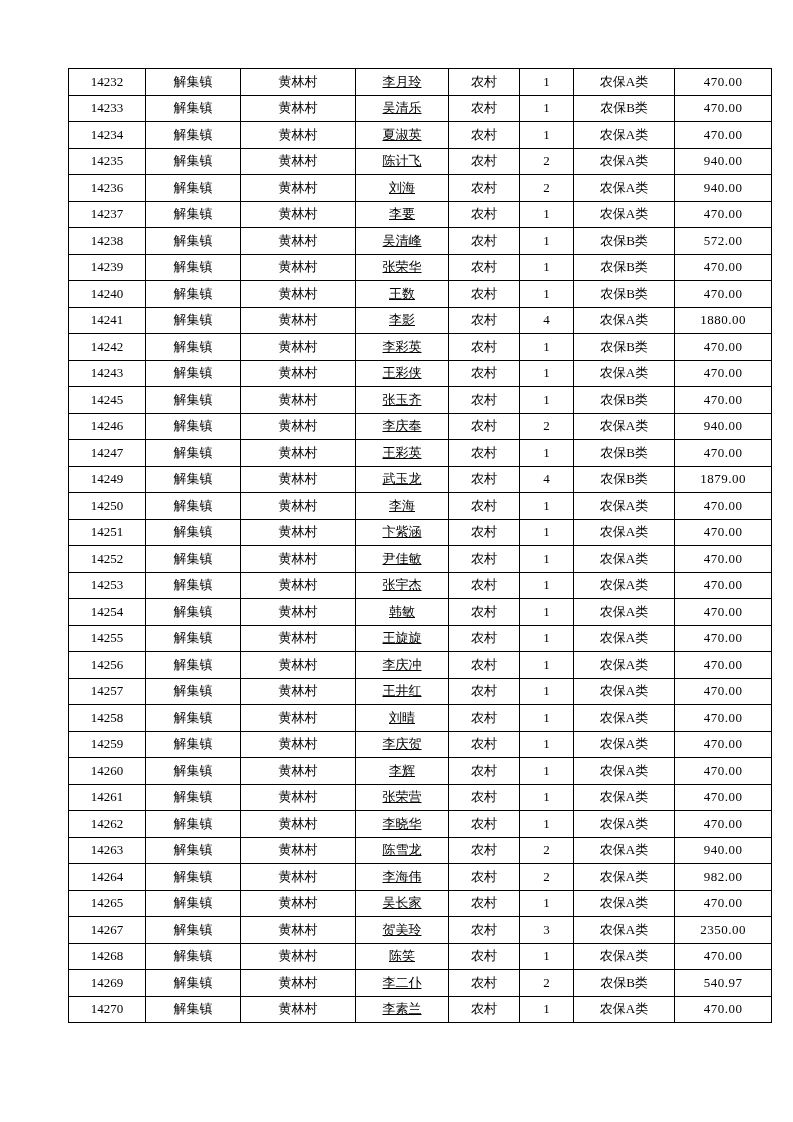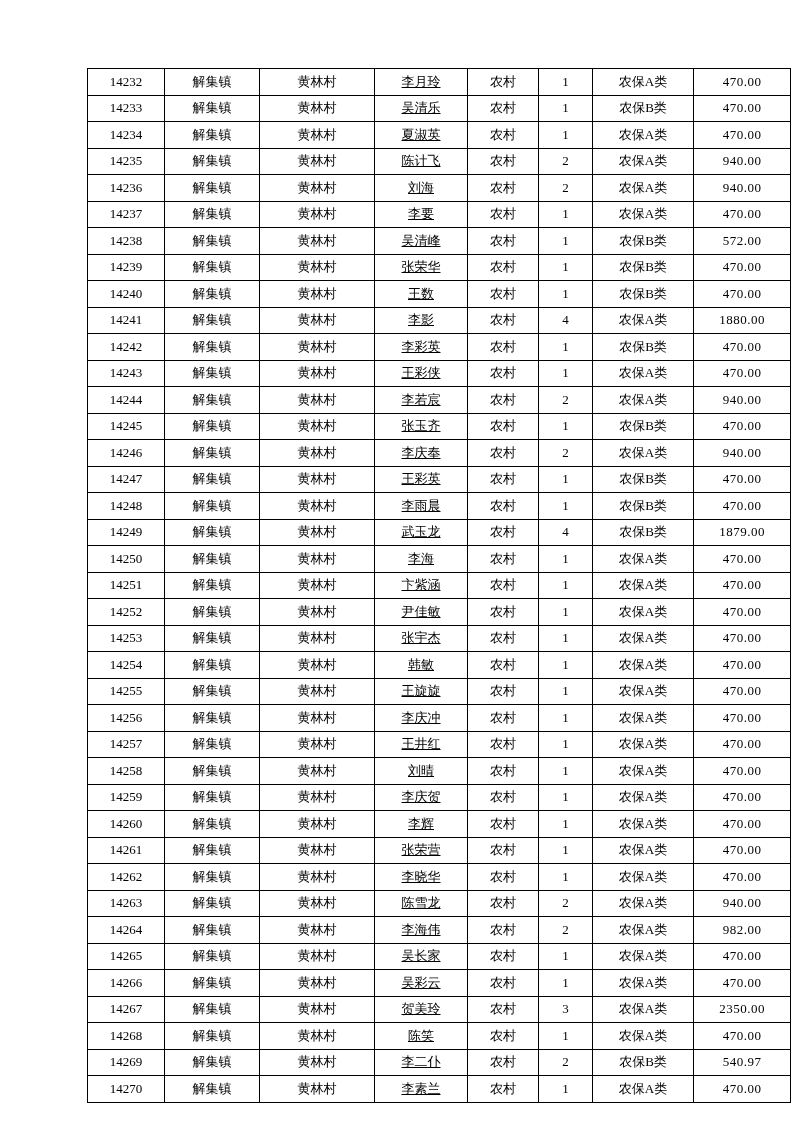--- a/index.html
+++ b/index.html
@@ -11,21 +11,21 @@
     width: 793px;
     height: 1122px;
     font-family: "Liberation Serif", "DejaVu Serif", serif;
     color: #000000;
   }
   .page {
     position: relative;
     width: 793px;
     height: 1052px;
     box-sizing: border-box;
-    padding: 68px 110px 0 87px;
+    padding: 68px 110px 0 68px;
   }
   table.roster {
     border-collapse: collapse;
     table-layout: fixed;
     width: 615px;
     margin: 0;
   }
   table.roster td {
     border: 1px solid #000000;
     height: 25.5px;
@@ -166,244 +166,214 @@
           <td class="c-id">14243</td>
           <td class="c-town">解集镇</td>
           <td class="c-village">黄林村</td>
           <td class="c-name">王彩侠</td>
           <td class="c-type">农村</td>
           <td class="c-count">1</td>
           <td class="c-cat">农保A类</td>
           <td class="c-amount">470.00</td>
         </tr>
         <tr>
-          <td class="c-id">14244</td>
-          <td class="c-town">解集镇</td>
-          <td class="c-village">黄林村</td>
-          <td class="c-name">李若宸</td>
+          <td class="c-id">14245</td>
+          <td class="c-town">解集镇</td>
+          <td class="c-village">黄林村</td>
+          <td class="c-name">张玉齐</td>
+          <td class="c-type">农村</td>
+          <td class="c-count">1</td>
+          <td class="c-cat">农保B类</td>
+          <td class="c-amount">470.00</td>
+        </tr>
+        <tr>
+          <td class="c-id">14246</td>
+          <td class="c-town">解集镇</td>
+          <td class="c-village">黄林村</td>
+          <td class="c-name">李庆奉</td>
           <td class="c-type">农村</td>
           <td class="c-count">2</td>
           <td class="c-cat">农保A类</td>
           <td class="c-amount">940.00</td>
         </tr>
         <tr>
-          <td class="c-id">14245</td>
-          <td class="c-town">解集镇</td>
-          <td class="c-village">黄林村</td>
-          <td class="c-name">张玉齐</td>
-          <td class="c-type">农村</td>
-          <td class="c-count">1</td>
-          <td class="c-cat">农保B类</td>
-          <td class="c-amount">470.00</td>
-        </tr>
-        <tr>
-          <td class="c-id">14246</td>
-          <td class="c-town">解集镇</td>
-          <td class="c-village">黄林村</td>
-          <td class="c-name">李庆奉</td>
+          <td class="c-id">14247</td>
+          <td class="c-town">解集镇</td>
+          <td class="c-village">黄林村</td>
+          <td class="c-name">王彩英</td>
+          <td class="c-type">农村</td>
+          <td class="c-count">1</td>
+          <td class="c-cat">农保B类</td>
+          <td class="c-amount">470.00</td>
+        </tr>
+        <tr>
+          <td class="c-id">14249</td>
+          <td class="c-town">解集镇</td>
+          <td class="c-village">黄林村</td>
+          <td class="c-name">武玉龙</td>
+          <td class="c-type">农村</td>
+          <td class="c-count">4</td>
+          <td class="c-cat">农保B类</td>
+          <td class="c-amount">1879.00</td>
+        </tr>
+        <tr>
+          <td class="c-id">14250</td>
+          <td class="c-town">解集镇</td>
+          <td class="c-village">黄林村</td>
+          <td class="c-name">李海</td>
+          <td class="c-type">农村</td>
+          <td class="c-count">1</td>
+          <td class="c-cat">农保A类</td>
+          <td class="c-amount">470.00</td>
+        </tr>
+        <tr>
+          <td class="c-id">14251</td>
+          <td class="c-town">解集镇</td>
+          <td class="c-village">黄林村</td>
+          <td class="c-name">卞紫涵</td>
+          <td class="c-type">农村</td>
+          <td class="c-count">1</td>
+          <td class="c-cat">农保A类</td>
+          <td class="c-amount">470.00</td>
+        </tr>
+        <tr>
+          <td class="c-id">14252</td>
+          <td class="c-town">解集镇</td>
+          <td class="c-village">黄林村</td>
+          <td class="c-name">尹佳敏</td>
+          <td class="c-type">农村</td>
+          <td class="c-count">1</td>
+          <td class="c-cat">农保A类</td>
+          <td class="c-amount">470.00</td>
+        </tr>
+        <tr>
+          <td class="c-id">14253</td>
+          <td class="c-town">解集镇</td>
+          <td class="c-village">黄林村</td>
+          <td class="c-name">张宇杰</td>
+          <td class="c-type">农村</td>
+          <td class="c-count">1</td>
+          <td class="c-cat">农保A类</td>
+          <td class="c-amount">470.00</td>
+        </tr>
+        <tr>
+          <td class="c-id">14254</td>
+          <td class="c-town">解集镇</td>
+          <td class="c-village">黄林村</td>
+          <td class="c-name">韩敏</td>
+          <td class="c-type">农村</td>
+          <td class="c-count">1</td>
+          <td class="c-cat">农保A类</td>
+          <td class="c-amount">470.00</td>
+        </tr>
+        <tr>
+          <td class="c-id">14255</td>
+          <td class="c-town">解集镇</td>
+          <td class="c-village">黄林村</td>
+          <td class="c-name">王旋旋</td>
+          <td class="c-type">农村</td>
+          <td class="c-count">1</td>
+          <td class="c-cat">农保A类</td>
+          <td class="c-amount">470.00</td>
+        </tr>
+        <tr>
+          <td class="c-id">14256</td>
+          <td class="c-town">解集镇</td>
+          <td class="c-village">黄林村</td>
+          <td class="c-name">李庆冲</td>
+          <td class="c-type">农村</td>
+          <td class="c-count">1</td>
+          <td class="c-cat">农保A类</td>
+          <td class="c-amount">470.00</td>
+        </tr>
+        <tr>
+          <td class="c-id">14257</td>
+          <td class="c-town">解集镇</td>
+          <td class="c-village">黄林村</td>
+          <td class="c-name">王井红</td>
+          <td class="c-type">农村</td>
+          <td class="c-count">1</td>
+          <td class="c-cat">农保A类</td>
+          <td class="c-amount">470.00</td>
+        </tr>
+        <tr>
+          <td class="c-id">14258</td>
+          <td class="c-town">解集镇</td>
+          <td class="c-village">黄林村</td>
+          <td class="c-name">刘晴</td>
+          <td class="c-type">农村</td>
+          <td class="c-count">1</td>
+          <td class="c-cat">农保A类</td>
+          <td class="c-amount">470.00</td>
+        </tr>
+        <tr>
+          <td class="c-id">14259</td>
+          <td class="c-town">解集镇</td>
+          <td class="c-village">黄林村</td>
+          <td class="c-name">李庆贺</td>
+          <td class="c-type">农村</td>
+          <td class="c-count">1</td>
+          <td class="c-cat">农保A类</td>
+          <td class="c-amount">470.00</td>
+        </tr>
+        <tr>
+          <td class="c-id">14260</td>
+          <td class="c-town">解集镇</td>
+          <td class="c-village">黄林村</td>
+          <td class="c-name">李辉</td>
+          <td class="c-type">农村</td>
+          <td class="c-count">1</td>
+          <td class="c-cat">农保A类</td>
+          <td class="c-amount">470.00</td>
+        </tr>
+        <tr>
+          <td class="c-id">14261</td>
+          <td class="c-town">解集镇</td>
+          <td class="c-village">黄林村</td>
+          <td class="c-name">张荣营</td>
+          <td class="c-type">农村</td>
+          <td class="c-count">1</td>
+          <td class="c-cat">农保A类</td>
+          <td class="c-amount">470.00</td>
+        </tr>
+        <tr>
+          <td class="c-id">14262</td>
+          <td class="c-town">解集镇</td>
+          <td class="c-village">黄林村</td>
+          <td class="c-name">李晓华</td>
+          <td class="c-type">农村</td>
+          <td class="c-count">1</td>
+          <td class="c-cat">农保A类</td>
+          <td class="c-amount">470.00</td>
+        </tr>
+        <tr>
+          <td class="c-id">14263</td>
+          <td class="c-town">解集镇</td>
+          <td class="c-village">黄林村</td>
+          <td class="c-name">陈雪龙</td>
           <td class="c-type">农村</td>
           <td class="c-count">2</td>
           <td class="c-cat">农保A类</td>
           <td class="c-amount">940.00</td>
         </tr>
         <tr>
-          <td class="c-id">14247</td>
-          <td class="c-town">解集镇</td>
-          <td class="c-village">黄林村</td>
-          <td class="c-name">王彩英</td>
-          <td class="c-type">农村</td>
-          <td class="c-count">1</td>
-          <td class="c-cat">农保B类</td>
-          <td class="c-amount">470.00</td>
-        </tr>
-        <tr>
-          <td class="c-id">14248</td>
-          <td class="c-town">解集镇</td>
-          <td class="c-village">黄林村</td>
-          <td class="c-name">李雨晨</td>
-          <td class="c-type">农村</td>
-          <td class="c-count">1</td>
-          <td class="c-cat">农保B类</td>
-          <td class="c-amount">470.00</td>
-        </tr>
-        <tr>
-          <td class="c-id">14249</td>
-          <td class="c-town">解集镇</td>
-          <td class="c-village">黄林村</td>
-          <td class="c-name">武玉龙</td>
-          <td class="c-type">农村</td>
-          <td class="c-count">4</td>
-          <td class="c-cat">农保B类</td>
-          <td class="c-amount">1879.00</td>
-        </tr>
-        <tr>
-          <td class="c-id">14250</td>
-          <td class="c-town">解集镇</td>
-          <td class="c-village">黄林村</td>
-          <td class="c-name">李海</td>
-          <td class="c-type">农村</td>
-          <td class="c-count">1</td>
-          <td class="c-cat">农保A类</td>
-          <td class="c-amount">470.00</td>
-        </tr>
-        <tr>
-          <td class="c-id">14251</td>
-          <td class="c-town">解集镇</td>
-          <td class="c-village">黄林村</td>
-          <td class="c-name">卞紫涵</td>
-          <td class="c-type">农村</td>
-          <td class="c-count">1</td>
-          <td class="c-cat">农保A类</td>
-          <td class="c-amount">470.00</td>
-        </tr>
-        <tr>
-          <td class="c-id">14252</td>
-          <td class="c-town">解集镇</td>
-          <td class="c-village">黄林村</td>
-          <td class="c-name">尹佳敏</td>
-          <td class="c-type">农村</td>
-          <td class="c-count">1</td>
-          <td class="c-cat">农保A类</td>
-          <td class="c-amount">470.00</td>
-        </tr>
-        <tr>
-          <td class="c-id">14253</td>
-          <td class="c-town">解集镇</td>
-          <td class="c-village">黄林村</td>
-          <td class="c-name">张宇杰</td>
-          <td class="c-type">农村</td>
-          <td class="c-count">1</td>
-          <td class="c-cat">农保A类</td>
-          <td class="c-amount">470.00</td>
-        </tr>
-        <tr>
-          <td class="c-id">14254</td>
-          <td class="c-town">解集镇</td>
-          <td class="c-village">黄林村</td>
-          <td class="c-name">韩敏</td>
-          <td class="c-type">农村</td>
-          <td class="c-count">1</td>
-          <td class="c-cat">农保A类</td>
-          <td class="c-amount">470.00</td>
-        </tr>
-        <tr>
-          <td class="c-id">14255</td>
-          <td class="c-town">解集镇</td>
-          <td class="c-village">黄林村</td>
-          <td class="c-name">王旋旋</td>
-          <td class="c-type">农村</td>
-          <td class="c-count">1</td>
-          <td class="c-cat">农保A类</td>
-          <td class="c-amount">470.00</td>
-        </tr>
-        <tr>
-          <td class="c-id">14256</td>
-          <td class="c-town">解集镇</td>
-          <td class="c-village">黄林村</td>
-          <td class="c-name">李庆冲</td>
-          <td class="c-type">农村</td>
-          <td class="c-count">1</td>
-          <td class="c-cat">农保A类</td>
-          <td class="c-amount">470.00</td>
-        </tr>
-        <tr>
-          <td class="c-id">14257</td>
-          <td class="c-town">解集镇</td>
-          <td class="c-village">黄林村</td>
-          <td class="c-name">王井红</td>
-          <td class="c-type">农村</td>
-          <td class="c-count">1</td>
-          <td class="c-cat">农保A类</td>
-          <td class="c-amount">470.00</td>
-        </tr>
-        <tr>
-          <td class="c-id">14258</td>
-          <td class="c-town">解集镇</td>
-          <td class="c-village">黄林村</td>
-          <td class="c-name">刘晴</td>
-          <td class="c-type">农村</td>
-          <td class="c-count">1</td>
-          <td class="c-cat">农保A类</td>
-          <td class="c-amount">470.00</td>
-        </tr>
-        <tr>
-          <td class="c-id">14259</td>
-          <td class="c-town">解集镇</td>
-          <td class="c-village">黄林村</td>
-          <td class="c-name">李庆贺</td>
-          <td class="c-type">农村</td>
-          <td class="c-count">1</td>
-          <td class="c-cat">农保A类</td>
-          <td class="c-amount">470.00</td>
-        </tr>
-        <tr>
-          <td class="c-id">14260</td>
-          <td class="c-town">解集镇</td>
-          <td class="c-village">黄林村</td>
-          <td class="c-name">李辉</td>
-          <td class="c-type">农村</td>
-          <td class="c-count">1</td>
-          <td class="c-cat">农保A类</td>
-          <td class="c-amount">470.00</td>
-        </tr>
-        <tr>
-          <td class="c-id">14261</td>
-          <td class="c-town">解集镇</td>
-          <td class="c-village">黄林村</td>
-          <td class="c-name">张荣营</td>
-          <td class="c-type">农村</td>
-          <td class="c-count">1</td>
-          <td class="c-cat">农保A类</td>
-          <td class="c-amount">470.00</td>
-        </tr>
-        <tr>
-          <td class="c-id">14262</td>
-          <td class="c-town">解集镇</td>
-          <td class="c-village">黄林村</td>
-          <td class="c-name">李晓华</td>
-          <td class="c-type">农村</td>
-          <td class="c-count">1</td>
-          <td class="c-cat">农保A类</td>
-          <td class="c-amount">470.00</td>
-        </tr>
-        <tr>
-          <td class="c-id">14263</td>
-          <td class="c-town">解集镇</td>
-          <td class="c-village">黄林村</td>
-          <td class="c-name">陈雪龙</td>
-          <td class="c-type">农村</td>
-          <td class="c-count">2</td>
-          <td class="c-cat">农保A类</td>
-          <td class="c-amount">940.00</td>
-        </tr>
-        <tr>
           <td class="c-id">14264</td>
           <td class="c-town">解集镇</td>
           <td class="c-village">黄林村</td>
           <td class="c-name">李海伟</td>
           <td class="c-type">农村</td>
           <td class="c-count">2</td>
           <td class="c-cat">农保A类</td>
           <td class="c-amount">982.00</td>
         </tr>
         <tr>
           <td class="c-id">14265</td>
           <td class="c-town">解集镇</td>
           <td class="c-village">黄林村</td>
           <td class="c-name">吴长家</td>
-          <td class="c-type">农村</td>
-          <td class="c-count">1</td>
-          <td class="c-cat">农保A类</td>
-          <td class="c-amount">470.00</td>
-        </tr>
-        <tr>
-          <td class="c-id">14266</td>
-          <td class="c-town">解集镇</td>
-          <td class="c-village">黄林村</td>
-          <td class="c-name">吴彩云</td>
           <td class="c-type">农村</td>
           <td class="c-count">1</td>
           <td class="c-cat">农保A类</td>
           <td class="c-amount">470.00</td>
         </tr>
         <tr>
           <td class="c-id">14267</td>
           <td class="c-town">解集镇</td>
           <td class="c-village">黄林村</td>
           <td class="c-name">贺美玲</td>

